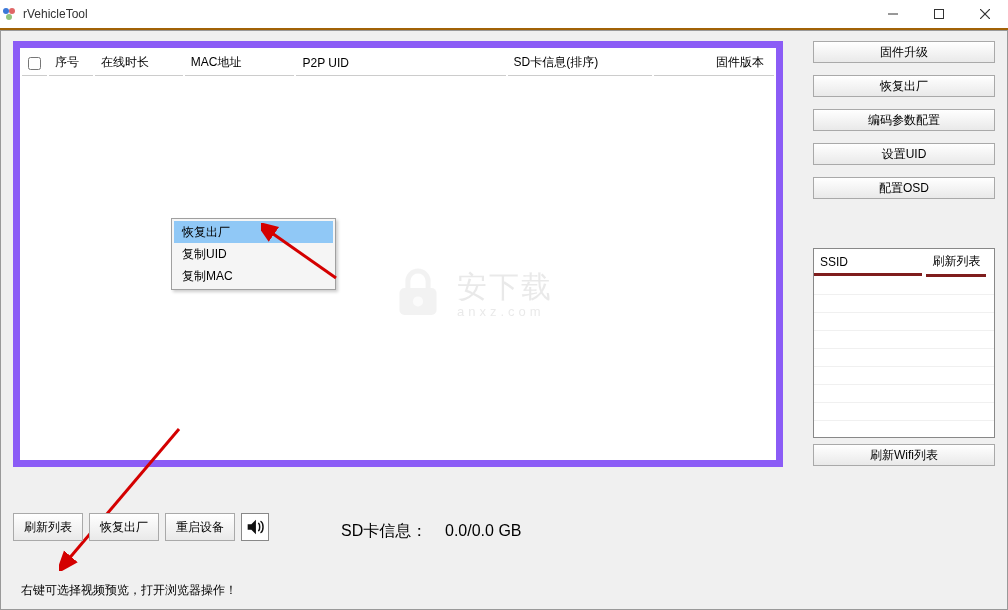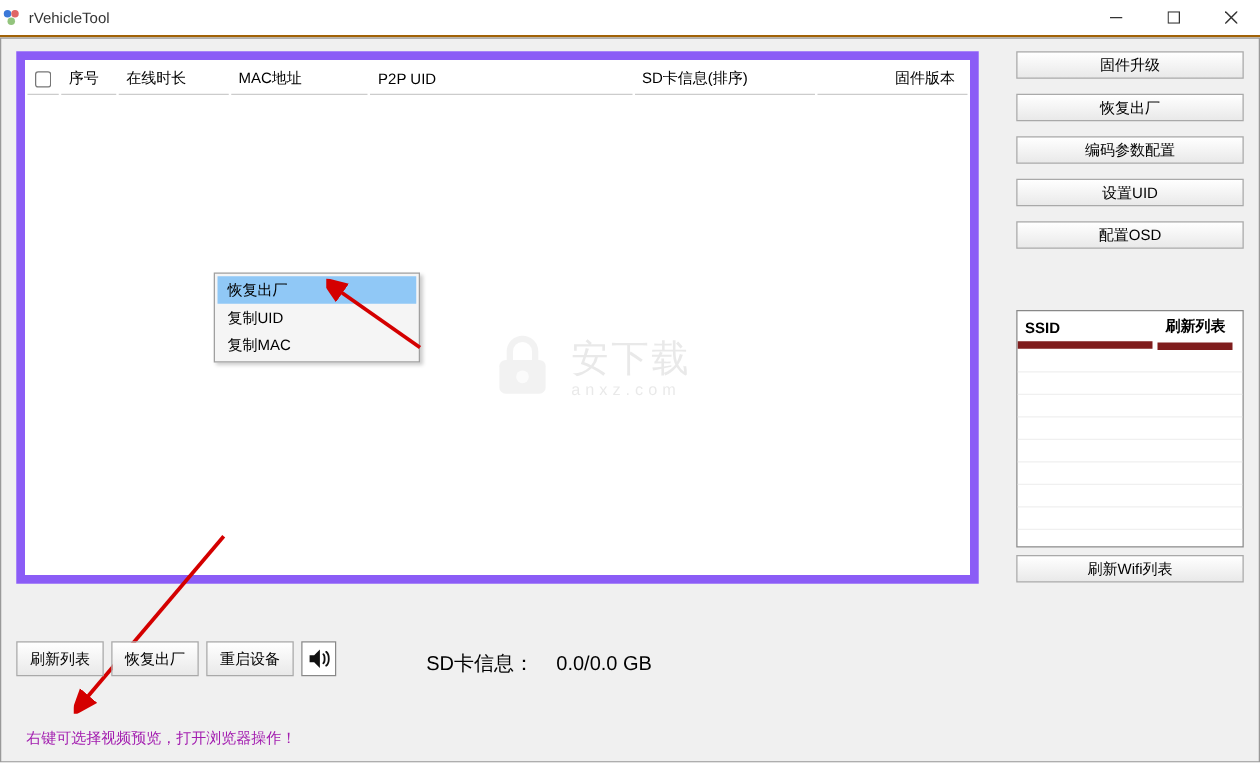--- a/index.html
+++ b/index.html
@@ -21,36 +21,36 @@
 .device-table input[type=checkbox] { vertical-align: middle; }
 
 
 .side-btns { position: absolute; right: 12px; top: 10px; width: 182px; }
 .side-btns button { display: block; width: 100%; height: 22px; font-size: 12px; background: linear-gradient(#fff,#e9e9e9); border: 1px solid #a9a9a9; margin-bottom: 12px; cursor: pointer; }
 
 
 .wifi-wrap { position: absolute; right: 12px; top: 217px; width: 182px; }
 .wifi-table { width: 100%; height: 190px; background: #fff; border: 1px solid #888; border-collapse: collapse; display: block; overflow: hidden; }
 .wifi-table thead, .wifi-table tbody, .wifi-table tr { display: block; width: 100%; }
-.wifi-table th { font-size: 12px; font-weight: bold; text-align: left; padding: 4px 6px; border-bottom: 6px solid #7f1d1d; display: inline-block; }
+.wifi-table th { font-size: 12px; font-weight: normal; text-align: left; padding: 4px 6px; border-bottom: 3px solid #7f1d1d; display: inline-block; }
 .wifi-table th:first-child { width: 108px; }
 .wifi-table th:last-child { width: 60px; }
 .wifi-table tbody tr { height: 18px; border-bottom: 1px solid #f0f0f0; }
 .wifi-refresh { display: block; width: 100%; height: 22px; font-size: 12px; margin-top: 6px; background: linear-gradient(#fff,#e9e9e9); border: 1px solid #a9a9a9; cursor: pointer; }
 
 
 .bottom-bar { position: absolute; left: 12px; top: 482px; display: flex; align-items: center; gap: 6px; }
 .bottom-bar button { height: 28px; padding: 0 10px; font-size: 12px; background: linear-gradient(#fff,#e9e9e9); border: 1px solid #a9a9a9; cursor: pointer; }
 .speaker { width: 28px; height: 28px; border: 1px solid #888; background: #fff; display: flex; align-items: center; justify-content: center; }
 
 
 .sd-info { position: absolute; left: 340px; top: 490px; font-size: 16px; }
 
 
-.hint { position: absolute; left: 20px; bottom: 10px; font-size: 12px; color: #a21caf; }
+.hint { position: absolute; left: 20px; bottom: 10px; font-size: 12px; color: #000000; }
 
 
 .ctx-menu { position: absolute; left: 170px; top: 187px; width: 165px; background: #f5f5f5; border: 1px solid #a0a0a0; box-shadow: 2px 2px 3px rgba(0,0,0,0.2); padding: 2px; }
 .ctx-menu .item { height: 22px; font-size: 12px; padding: 3px 8px; cursor: default; }
 .ctx-menu .item.selected { background: #90c8f6; }
 
 
 .arrow { position: absolute; pointer-events: none; }
 
 

